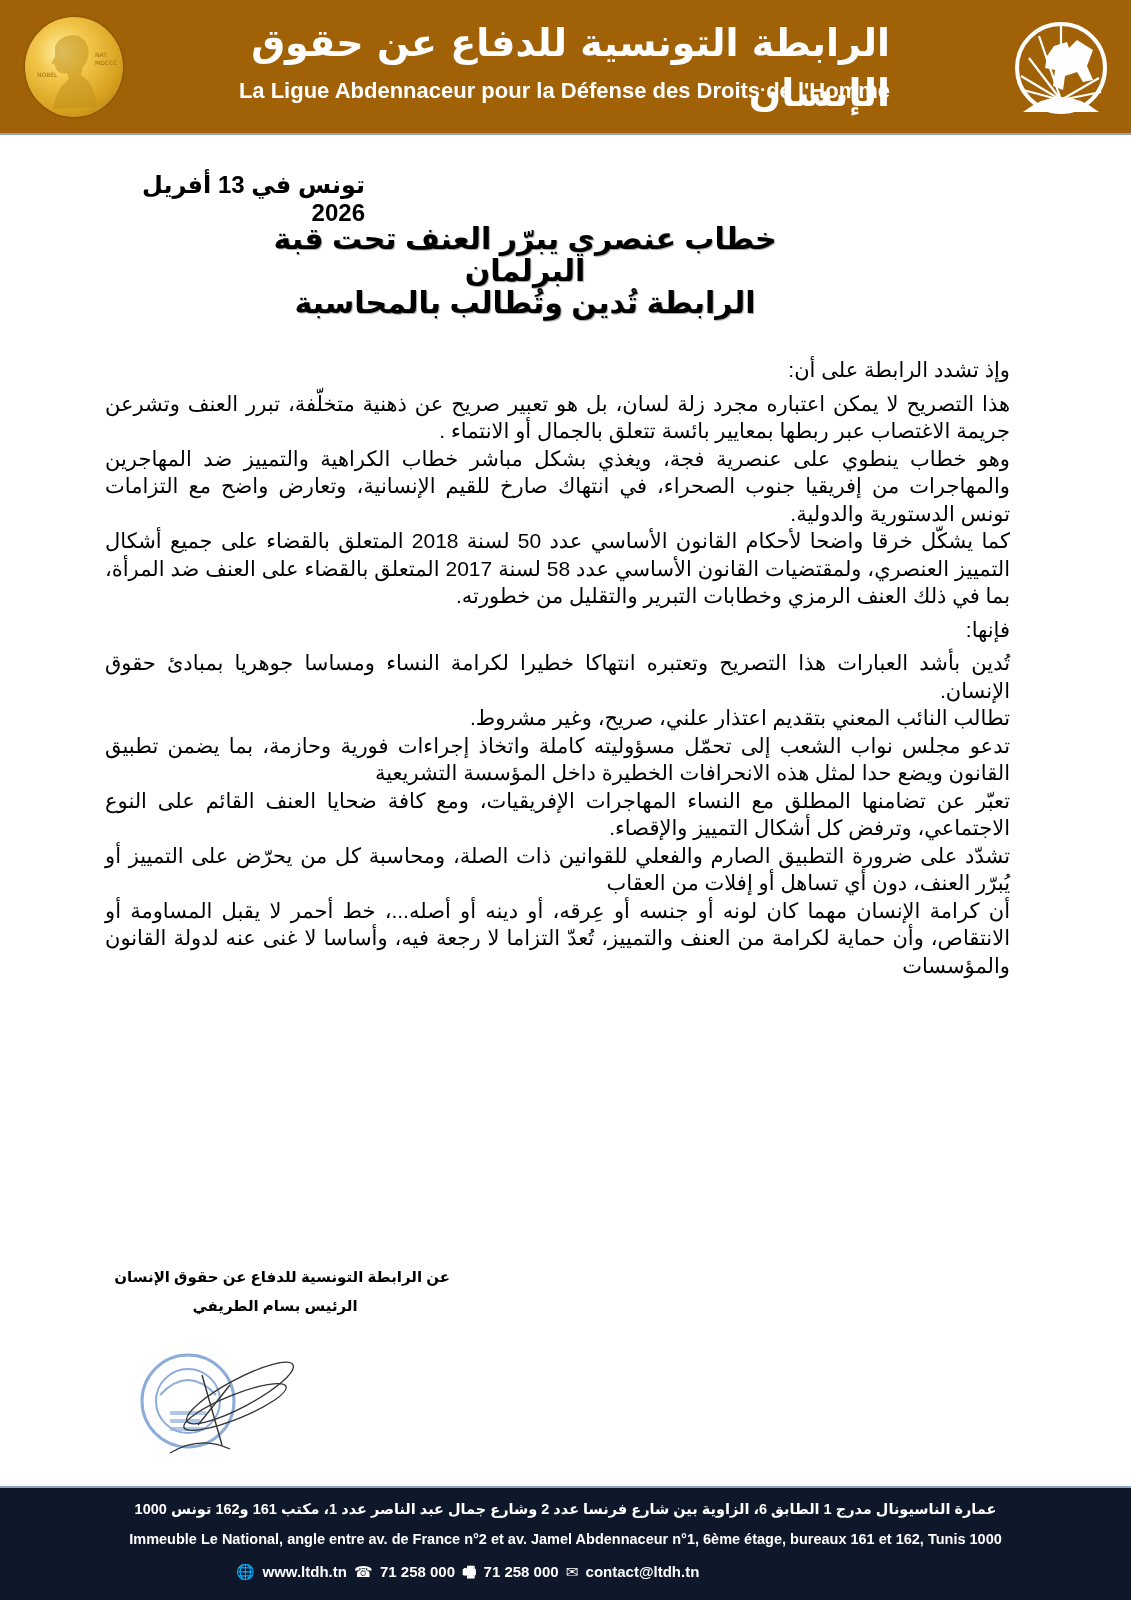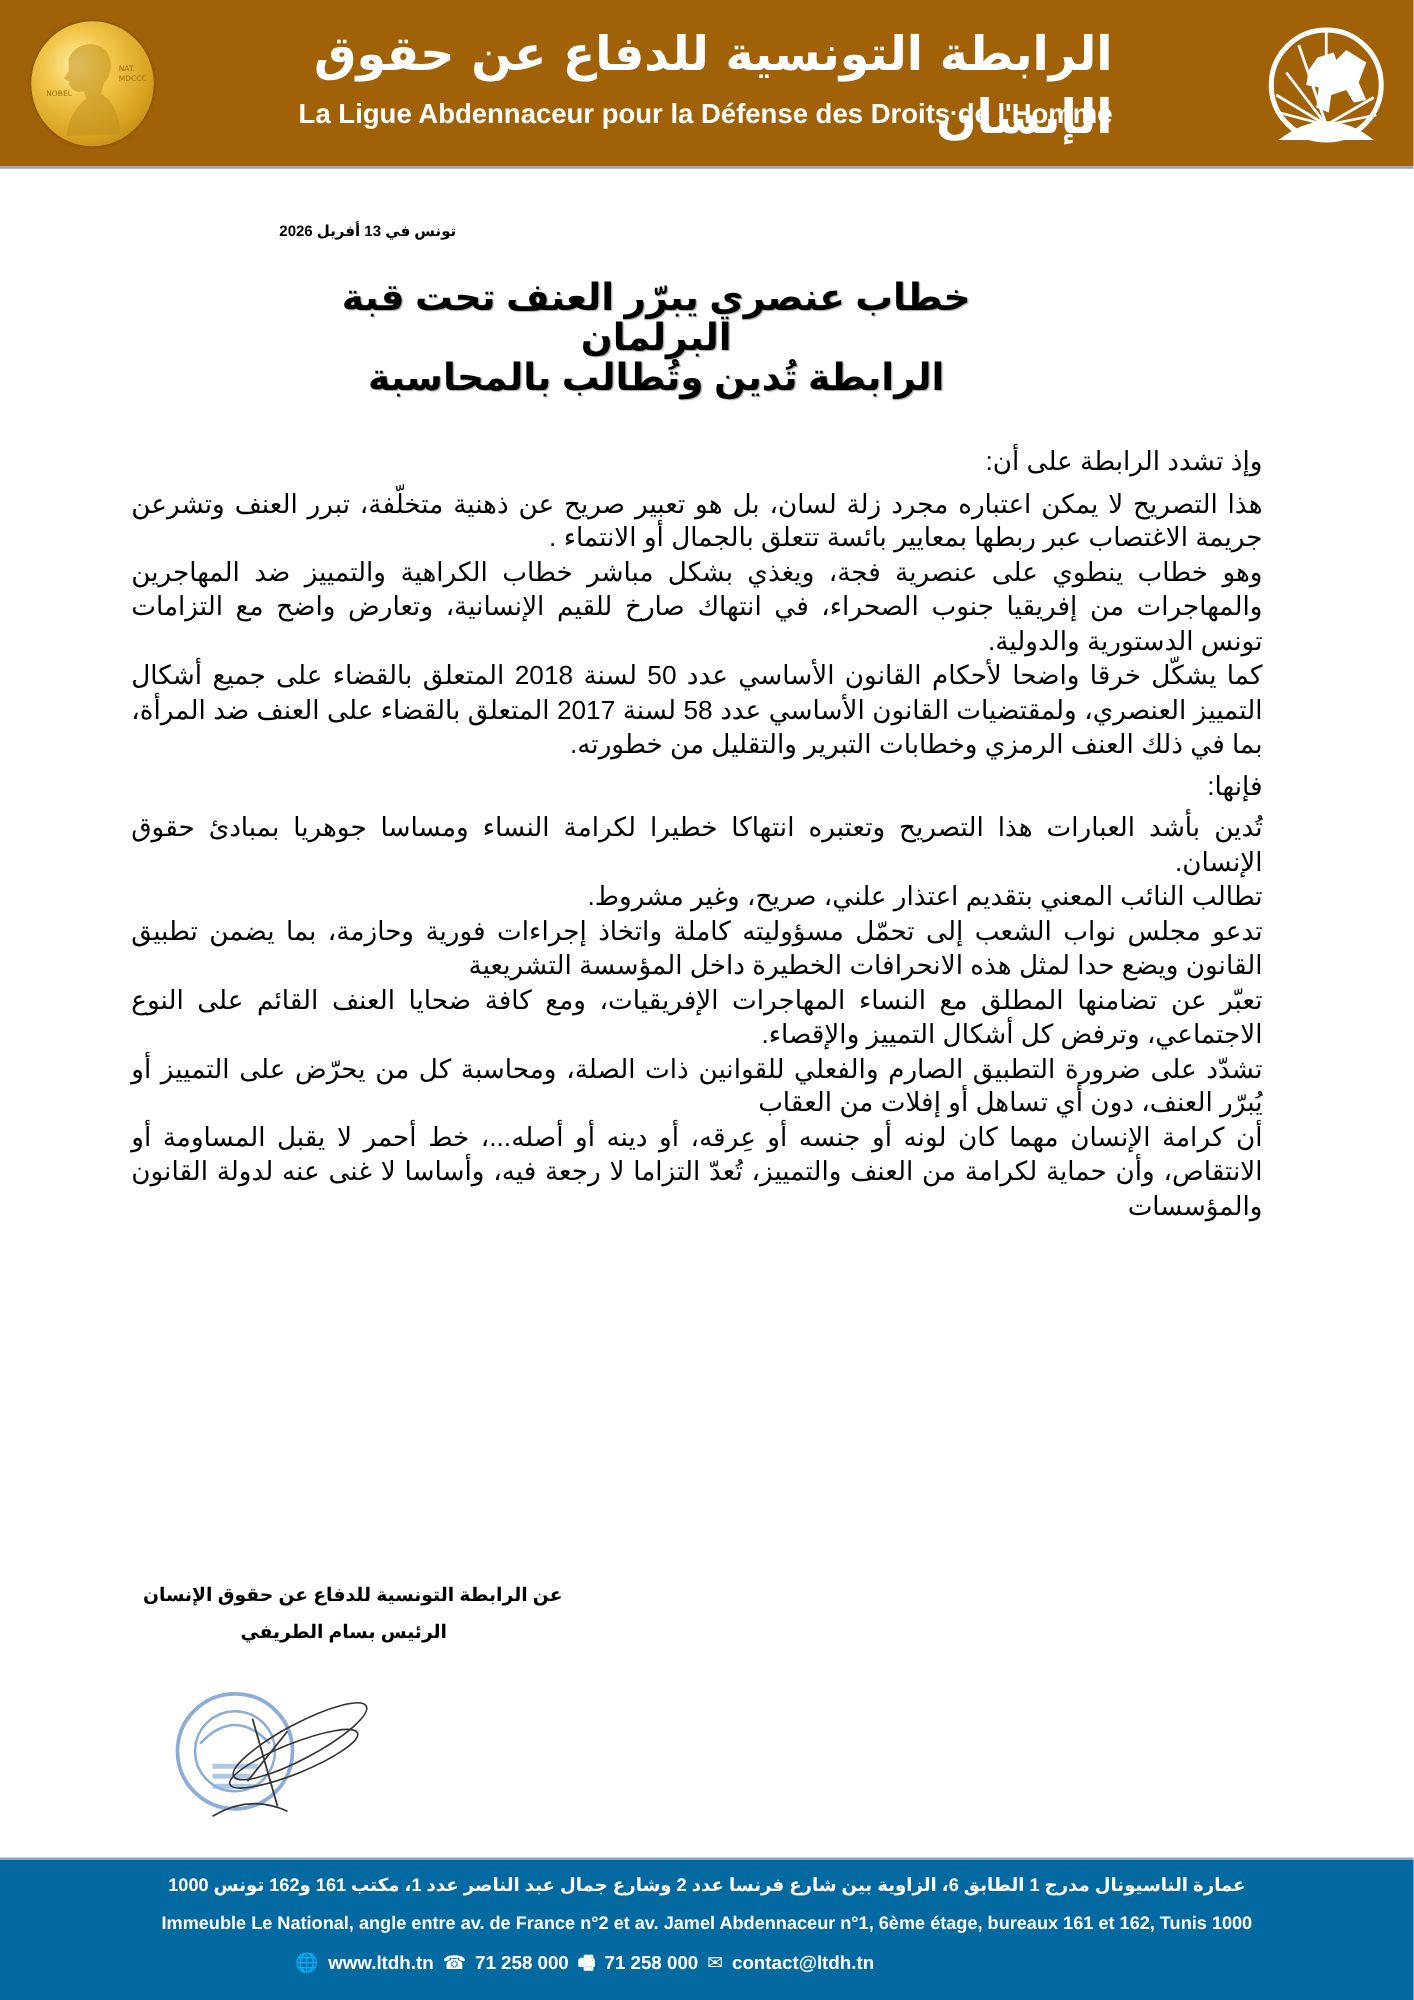--- a/index.html
+++ b/index.html
@@ -28,21 +28,21 @@
     .title-fr {
       position: absolute; left: 200px; top: 76px; width: 690px; text-align: right;
       color: #ffffff; font-weight: bold; font-size: 22px; line-height: 30px;
       font-family: "Liberation Sans", sans-serif;
     }
     .ltdh-logo { position: absolute; left: 1009px; top: 20px; width: 104px; height: 96px; }
 
     
     .date {
       position: absolute; left: 130px; top: 171px; width: 235px; text-align: right;
-      direction: rtl; font-weight: bold; font-size: 12px; line-height: 28px;
+      direction: rtl; font-weight: bold; font-size: 24px; line-height: 28px;
     }
     .headline {
       position: absolute; left: 220px; top: 223px; width: 610px; text-align: center;
       direction: rtl; font-weight: bold; font-size: 30px; line-height: 32px;
       text-shadow: 1px 1px 1px rgba(0,0,0,0.35);
     }
 
     
     .body-text {
       position: absolute; left: 105px; top: 350px; width: 905px;
@@ -59,21 +59,21 @@
     }
     .sig-name {
       position: absolute; left: 100px; top: 1295px; width: 350px; text-align: center;
       direction: rtl; font-weight: bold; font-size: 15px; line-height: 22px;
     }
     .stamp { position: absolute; left: 130px; top: 1345px; width: 190px; height: 110px; }
 
     
     .footer {
       position: absolute; left: 0; top: 1488px; width: 1131px; height: 112px;
-      background: #0369a1; color: #ffffff; text-align: center;
+      background: #0f172a; color: #ffffff; text-align: center;
     }
     .footer-top-line { position: absolute; left: 0; top: 1486px; width: 1131px; height: 2px; background: #8fa3c2; }
     .addr-ar {
       position: absolute; left: 0; top: 10px; width: 1131px; text-align: center; direction: rtl;
       font-weight: bold; font-size: 14.5px; line-height: 22px;
     }
     .addr-fr {
       position: absolute; left: 0; top: 40px; width: 1131px; text-align: center;
       font-weight: bold; font-size: 14.5px; line-height: 22px;
     }

